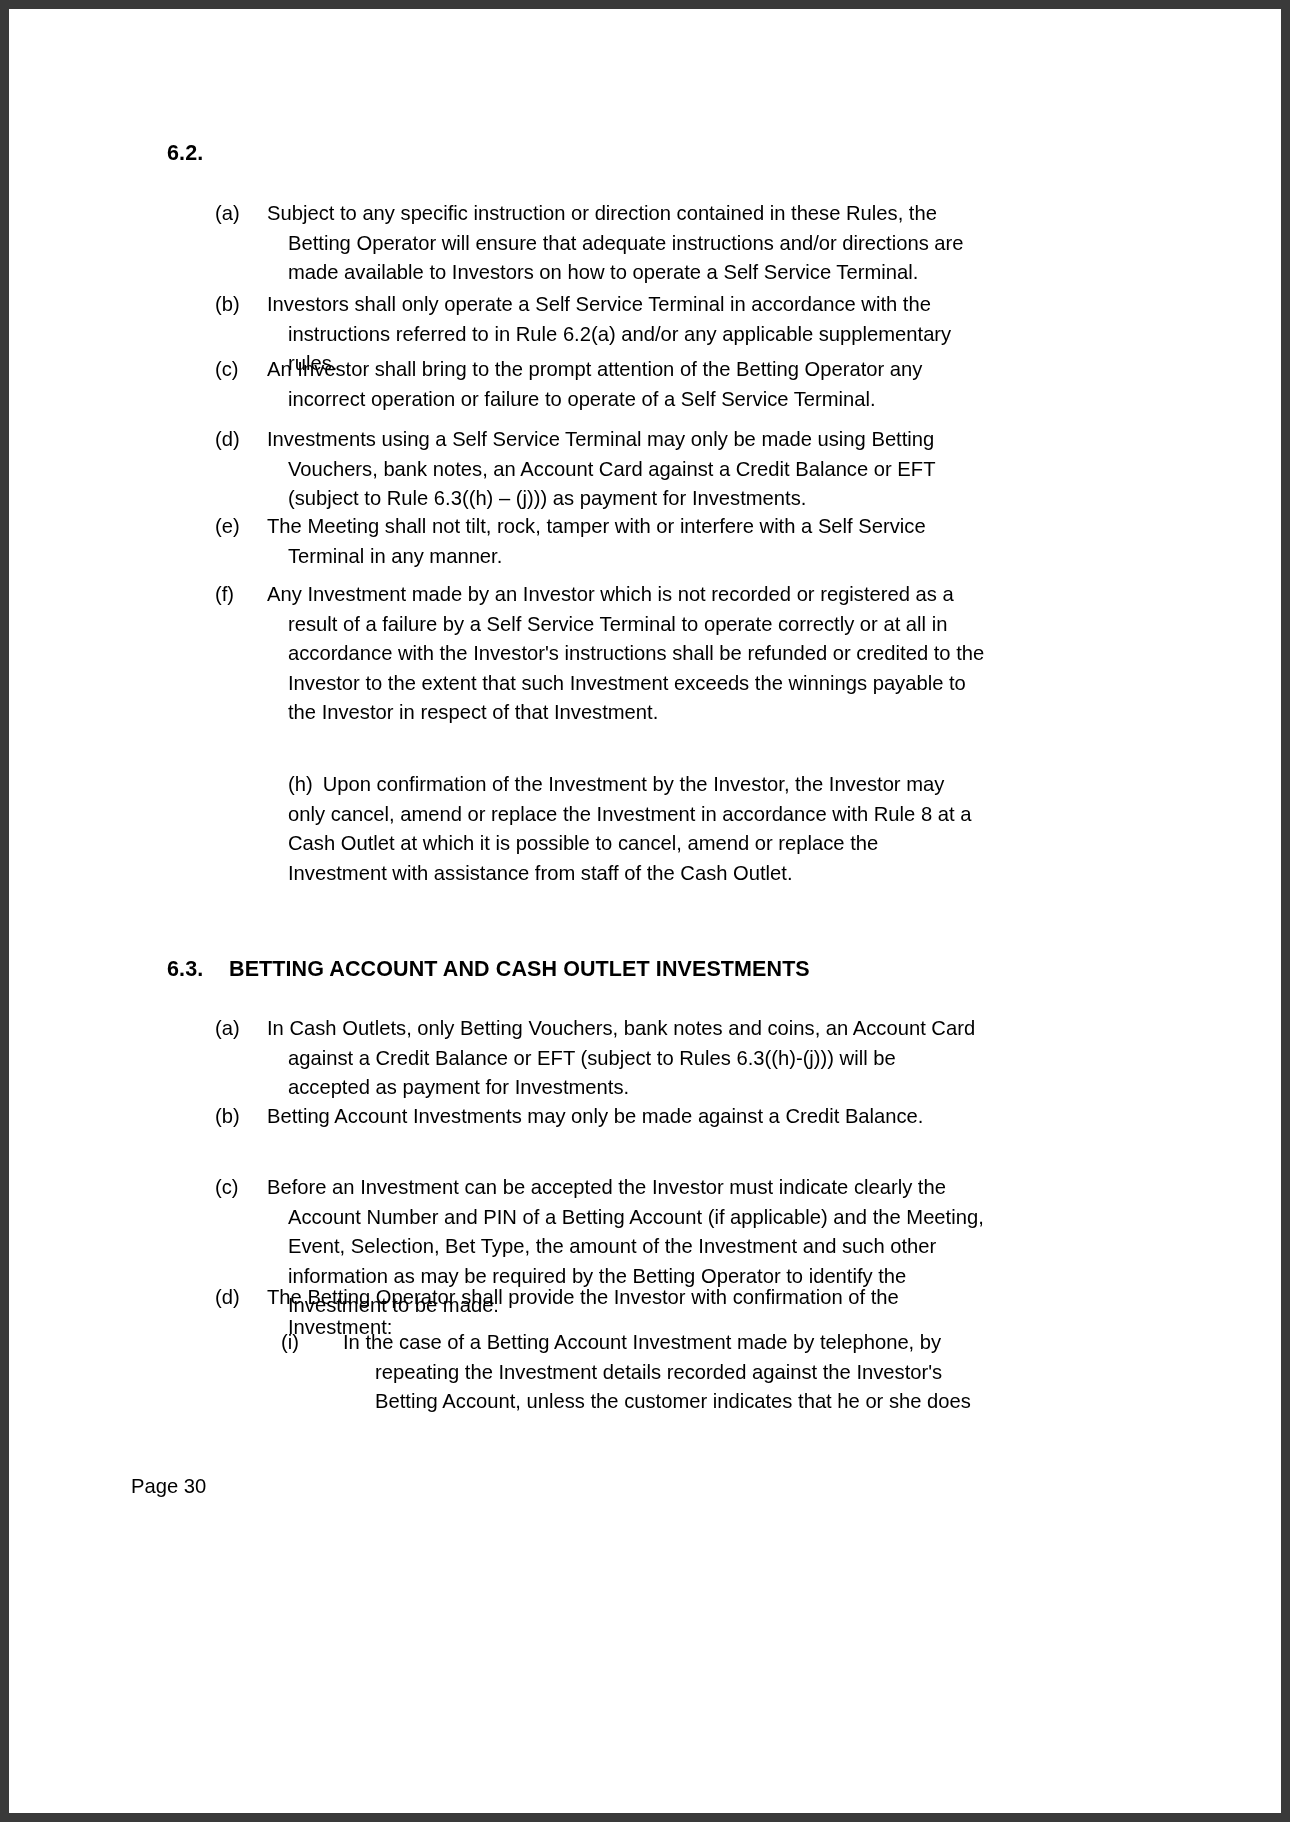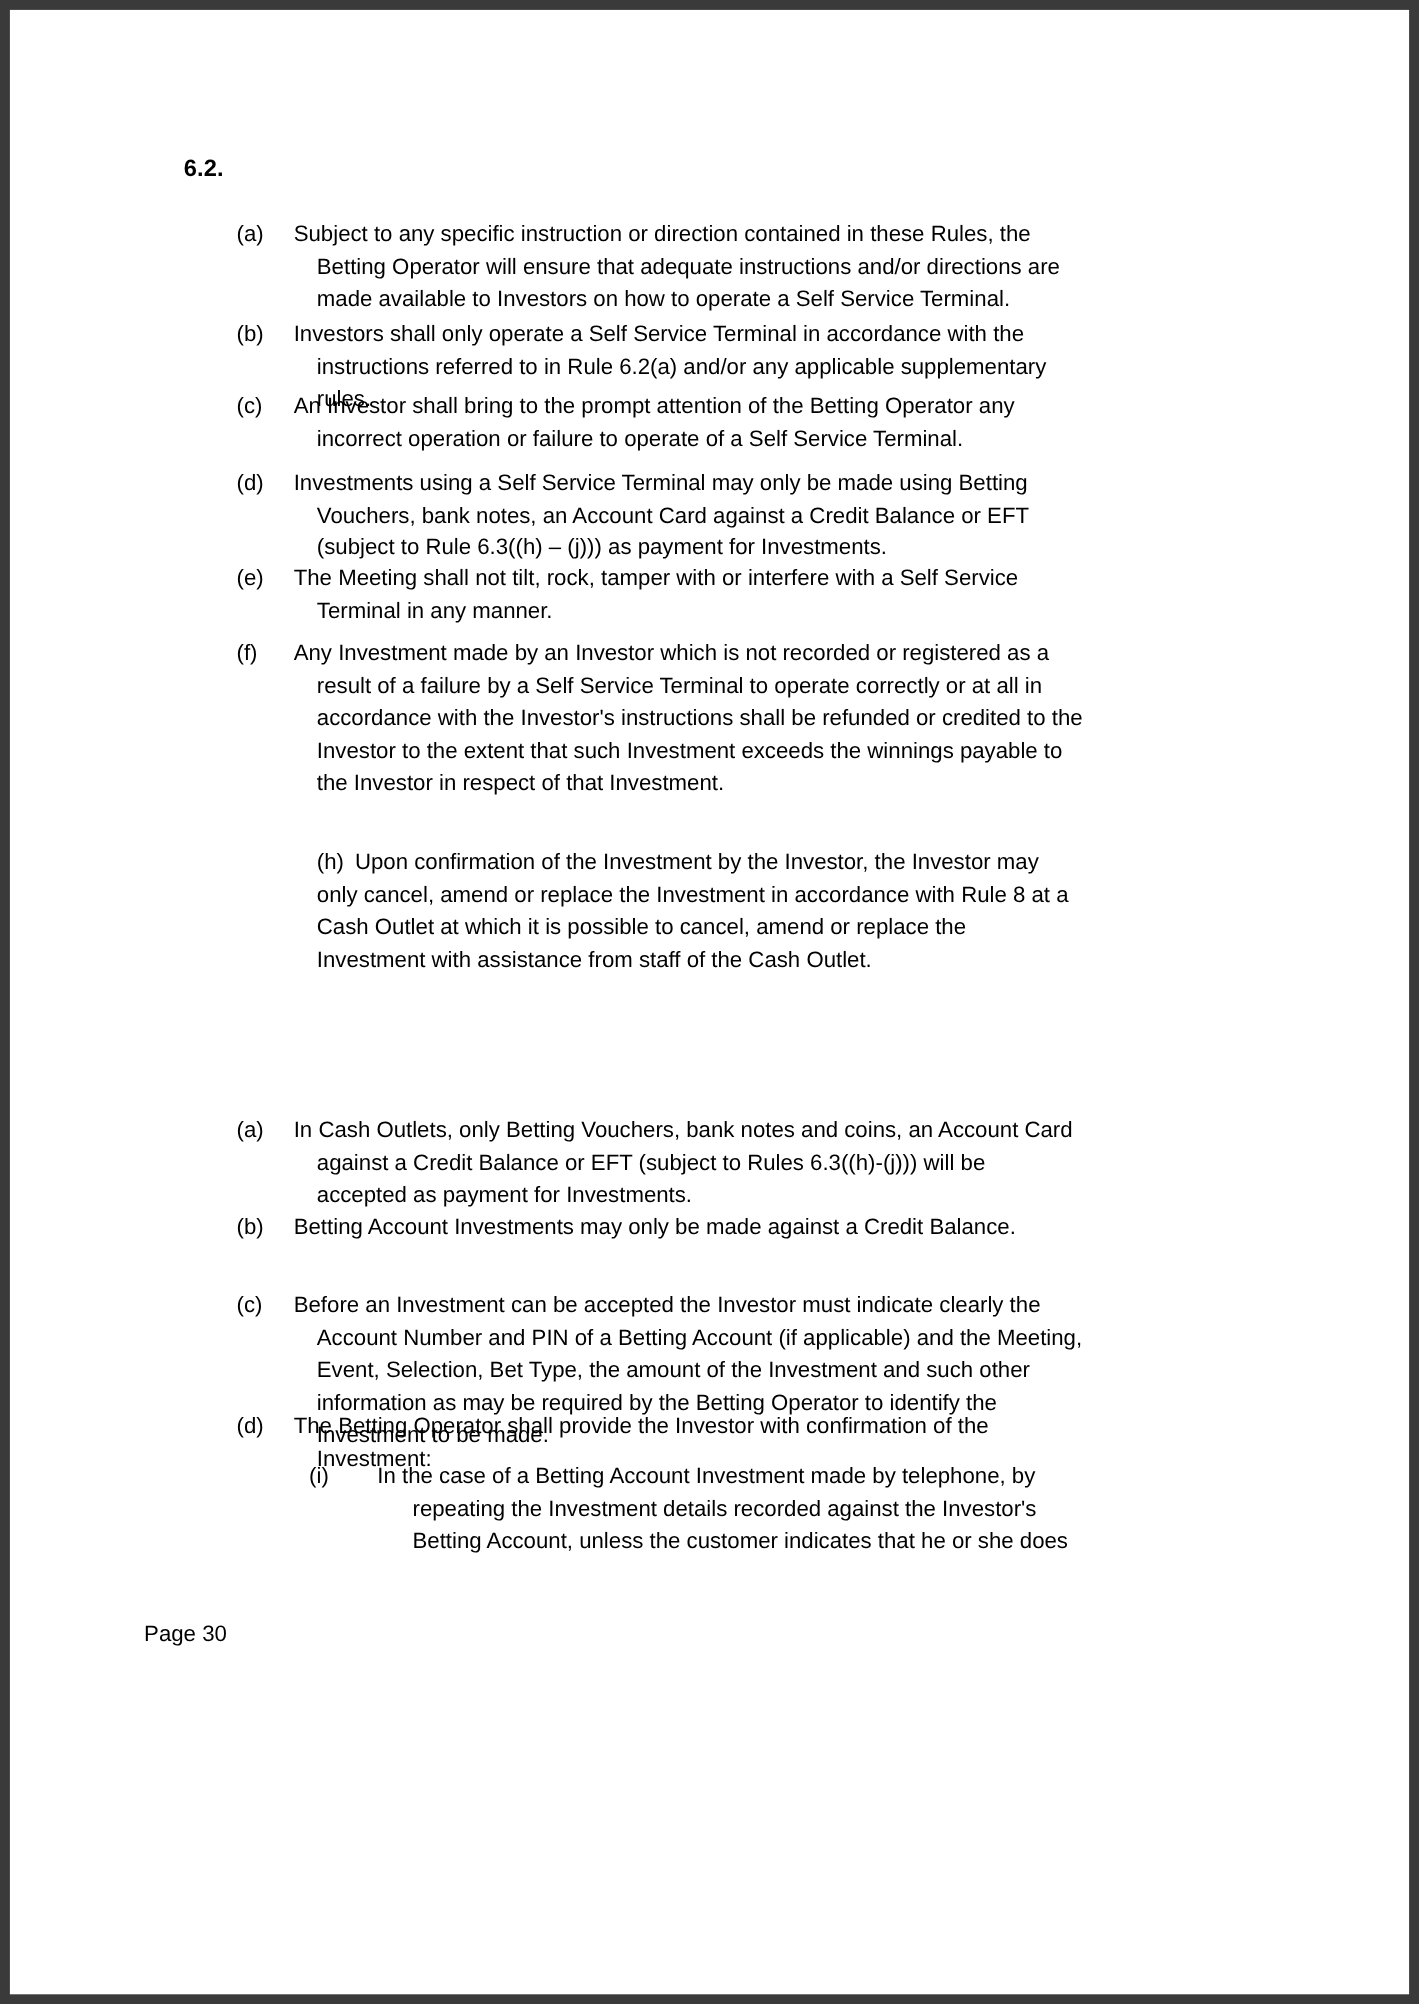--- a/index.html
+++ b/index.html
@@ -154,20 +154,24 @@
       <div class="clause" style="left:206px; top:571px; width:782px;">
         <span class="marker">(f)</span>
         <span class="body">Any Investment made by an Investor which is not recorded or registered as a result of a failure by a Self Service Terminal to operate correctly or at all in accordance with the Investor's instructions shall be refunded or credited to the Investor to the extent that such Investment exceeds the winnings payable to the Investor in respect of that Investment.</span>
       </div>
 
 
       <div class="clause-block" style="left:279px; top:761px; width:690px;">
         <span class="inline-marker">(h)</span><span>Upon confirmation of the Investment by the Investor, the Investor may only cancel, amend or replace the Investment in accordance with Rule 8 at a Cash Outlet at which it is possible to cancel, amend or replace the Investment with assistance from staff of the Cash Outlet.</span>
       </div>
 
+      <div class="section-heading" style="left:122px; top:948px; width:1000px;">
+        <span class="sec-num">6.3.</span>
+        <span class="sec-title">BETTING ACCOUNT AND CASH OUTLET INVESTMENTS</span>
+      </div>
 
       <div class="clause" style="left:206px; top:1005px; width:768px;">
         <span class="marker">(a)</span>
         <span class="body">In Cash Outlets, only Betting Vouchers, bank notes and coins,  an Account Card against a Credit Balance or EFT (subject to Rules 6.3((h)-(j))) will be accepted as payment for Investments.</span>
       </div>
 
       <div class="clause" style="left:206px; top:1093px; width:780px;">
         <span class="marker">(b)</span>
         <span class="body">Betting Account Investments may only be made against a Credit Balance.</span>
       </div>

